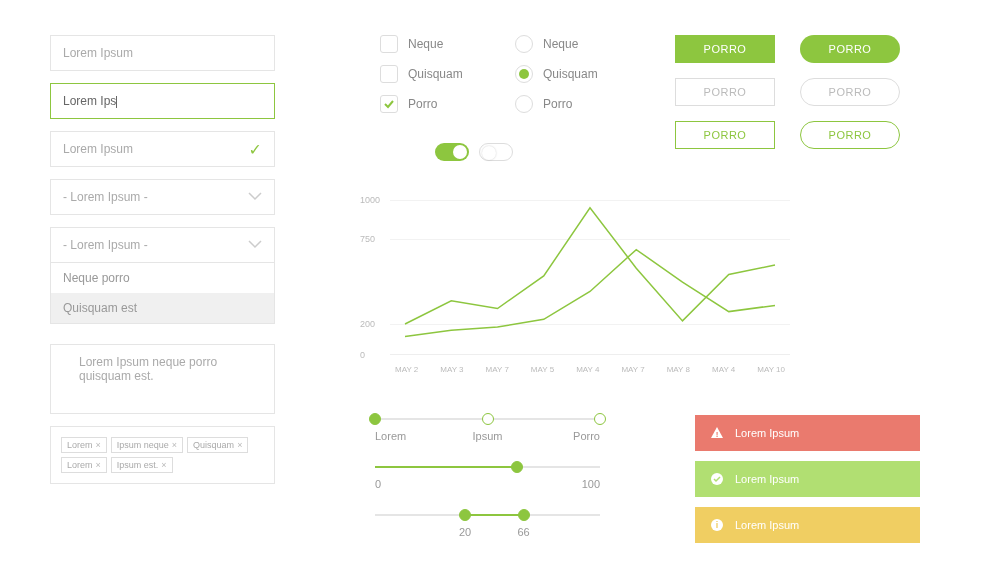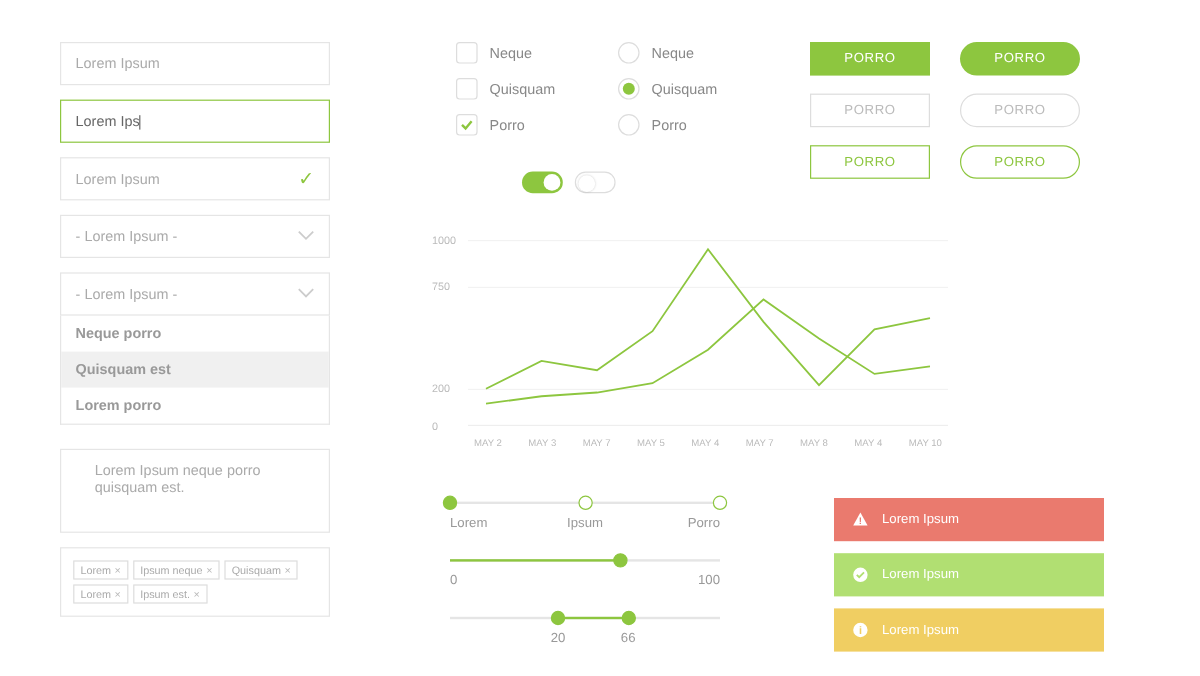--- a/index.html
+++ b/index.html
@@ -10,21 +10,21 @@
 .left-col { position: absolute; left: 50px; top: 35px; width: 225px; }
 .input-box { border: 1px solid #e5e5e5; padding: 10px 12px; margin-bottom: 12px; font-size: 12px; color: #aaa; background: #fff; }
 .input-box.focused { border: 1px solid #8dc63f; color: #666; }
 .input-cursor::after { content: ''; display: inline-block; width: 1px; height: 12px; background: #666; vertical-align: middle; animation: blink 1s infinite; }
 @keyframes blink { 50% { opacity: 0; } }
 .input-valid { position: relative; }
 .input-valid .check { position: absolute; right: 12px; top: 50%; transform: translateY(-50%); color: #8dc63f; font-size: 16px; }
 .select-box { border: 1px solid #e5e5e5; padding: 10px 12px; margin-bottom: 12px; font-size: 12px; color: #aaa; position: relative; cursor: pointer; }
 .select-box .chev { position: absolute; right: 12px; top: 50%; transform: translateY(-50%); }
 .chev svg { width: 14px; height: 10px; }
-.dropdown-list { border: 1px solid #e5e5e5; border-top: none; margin-top: -12px; margin-bottom: 4px; font-weight: bold; }
+.dropdown-list { border: 1px solid #e5e5e5; border-top: none; margin-top: -12px; margin-bottom: 4px; }
 .dropdown-item { padding: 8px 12px; font-size: 12px; color: #999; cursor: pointer; }
 .dropdown-item.active { background: #f0f0f0; }
 .textarea-box { border: 1px solid #e5e5e5; padding: 10px 28px; margin-bottom: 12px; font-size: 12px; color: #aaa; min-height: 70px; margin-top: 20px; }
 .tag-box { border: 1px solid #e5e5e5; padding: 8px; margin-top: 8px; }
 .tag { display: inline-block; border: 1px solid #ddd; padding: 2px 5px; margin: 2px; font-size: 9px; color: #aaa; cursor: pointer; }
 .tag .x { margin-left: 3px; color: #bbb; }
 
 
 .checks { position: absolute; left: 380px; top: 35px; }
 .check-row { display: flex; align-items: center; margin-bottom: 12px; }
@@ -104,21 +104,20 @@
     </div>
     <div class="select-box">
       <span>- Lorem Ipsum -</span>
       <span class="chev"><svg viewBox="0 0 14 10">
             <path d="M1 2 L7 8 L13 2" stroke="#ccc" stroke-width="1.5" fill="none"></path>
           </svg></span>
     </div>
     <div class="dropdown-list">
       <div class="dropdown-item">Neque porro</div>
       <div class="dropdown-item active">Quisquam est</div>
-      <div class="dropdown-item">Lorem porro</div>
     </div>
     <div class="textarea-box">Lorem Ipsum neque porro quisquam est.</div>
     <div class="tag-box" id="tag-box"><span class="tag">Lorem<span class="x">×</span></span><span class="tag">Ipsum neque<span class="x">×</span></span><span class="tag">Quisquam<span class="x">×</span></span><span class="tag">Lorem<span class="x">×</span></span><span class="tag">Ipsum est.<span class="x">×</span></span></div>
   </div>
 
   <div class="checks" id="check-group">
       <div class="check-row">
         <div class="checkbox "></div>
         <span class="check-label">Neque</span>
       </div>

